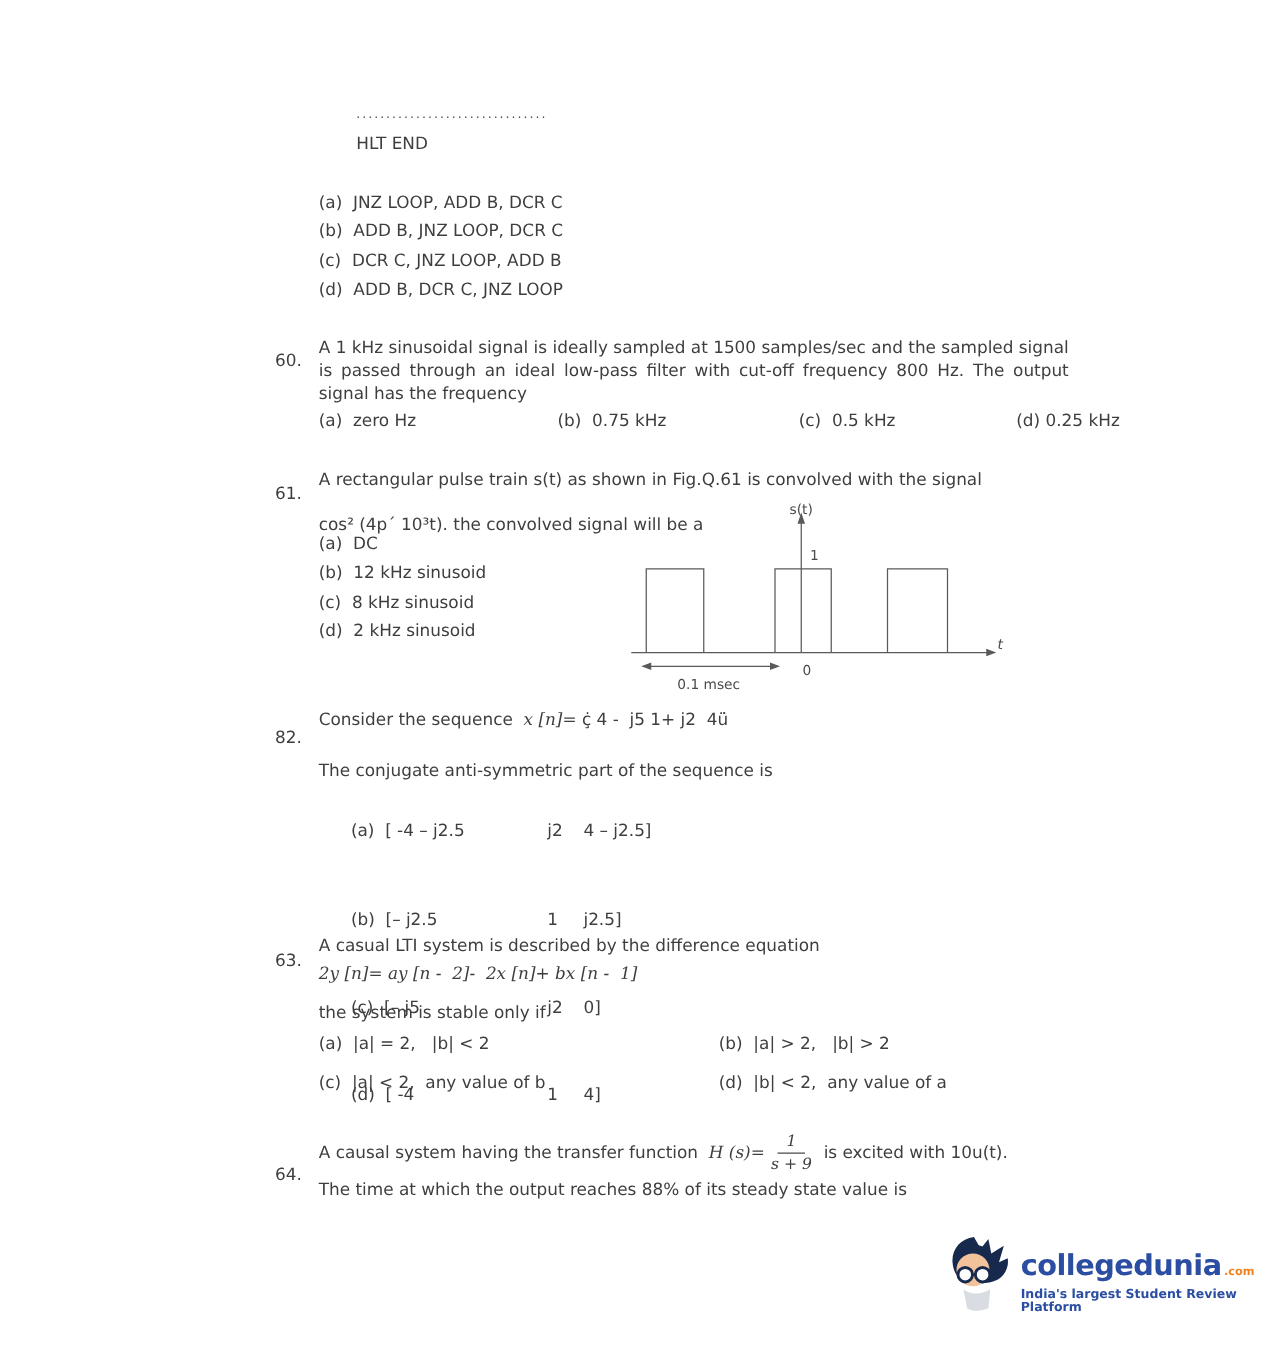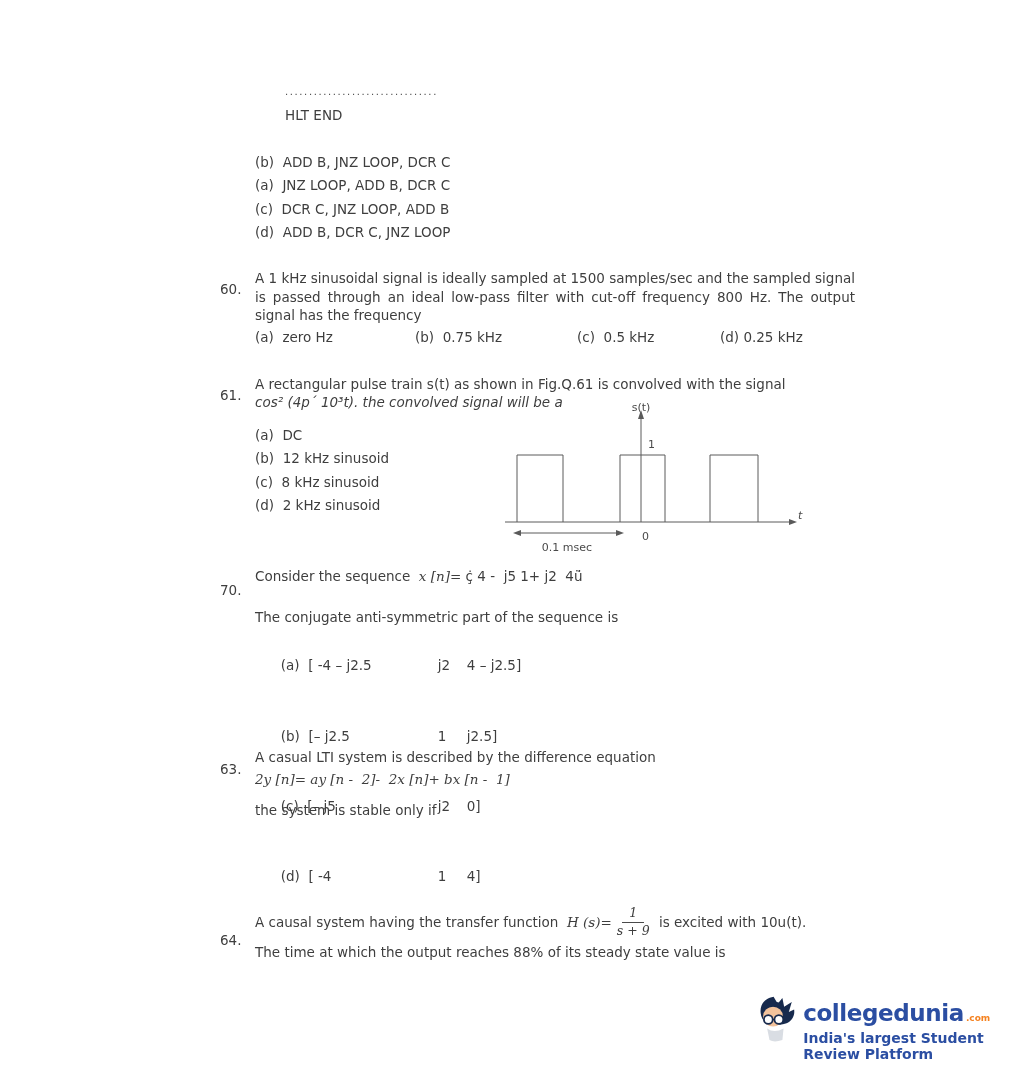--- a/index.html
+++ b/index.html
@@ -31,48 +31,48 @@
   .frac .num { border-bottom:1px solid #4a4a4a; padding:0 7px 1px; }
   .frac .den { padding-top:1px; }
   .q64line { display:flex; align-items:center; height:36px; white-space:pre; }
   .dots { font-size:10px; letter-spacing:1.6px; color:#4a4a4a; }
   svg text { font-family:"DejaVu Sans","Liberation Sans",sans-serif; font-size:11px; fill:#4a4a4a; }
   .logo { position:absolute; left:756px; top:980px; display:flex; align-items:flex-start; }
   .logo-text { margin-left:5px; padding-top:20px; }
   .brand-row { display:flex; align-items:baseline; }
   .brand { font-size:23px; font-weight:600; letter-spacing:-0.4px; color:#2b4ea2; }
   .tld { font-size:9px; font-weight:700; margin-left:2px; color:#f58220; }
-  .tagline { font-size:14px; margin-top:4px; font-weight:600; color:#2b4ea2; }
+  .tagline { font-size:10px; margin-top:4px; font-weight:600; color:#2b4ea2; }
 </style>
 </head>
 <body>
 
 <div class="page">
 
   <div class="abs dots" style="left:285px; top:86px;">................................</div>
   <div class="abs pre" style="left:285px; top:107px;">HLT END</div>
   <div class="abs optlist" style="left:255px; top:151px;">
+    <div>(a)  JNZ LOOP, ADD B, DCR C</div>
     <div>(b)  ADD B, JNZ LOOP, DCR C</div>
-    <div>(a)  JNZ LOOP, ADD B, DCR C</div>
     <div>(c)  DCR C, JNZ LOOP, ADD B</div>
     <div>(d)  ADD B, DCR C, JNZ LOOP</div>
   </div>
 
   <div class="qnum" style="top:269px;">60.</div>
   <div class="qbody para" style="top:269px;">A 1 kHz sinusoidal signal is ideally sampled at 1500 samples/sec and the sampled signal is passed through an ideal low-pass filter with cut-off frequency 800 Hz. The output signal has the frequency</div>
-  <div class="qbody optrow" style="top:329px;">
+  <div class="qbody optrow" style="top:329px;gap:31px;">
     <span class="w1">(a)  zero Hz</span>
     <span class="w2">(b)  0.75 kHz</span>
     <span class="w3">(c)  0.5 kHz</span>
     <span>(d) 0.25 kHz</span>
   </div>
 
   <div class="qnum" style="top:375px;">61.</div>
   <div class="qbody" style="top:375px; width:600px; line-height:18.6px;">A rectangular pulse train s(t) as shown in Fig.Q.61 is convolved with the signal</div>
-  <div class="qbody" style="top:394px;font-style:italic;">cos² (4p´ 10³t). the convolved signal will be a</div>
+  <div class="qbody" style="top:412px;">cos² (4p´ 10³t). the convolved signal will be a</div>
   <div class="qbody optlist" style="top:424px;">
     <div>(a)  DC</div>
     <div>(b)  12 kHz sinusoid</div>
     <div>(c)  8 kHz sinusoid</div>
     <div>(d)  2 kHz sinusoid</div>
   </div>
 
   <svg class="abs" style="left:498px; top:396px;" width="307" height="162" viewBox="0 0 307 162">
 
     <line x1="143" y1="126" x2="143" y2="22" stroke="#5a5a5a" stroke-width="1"></line>
@@ -89,21 +89,21 @@
     <polygon points="15,137 23,134 23,140" fill="#5a5a5a"></polygon>
     <polygon points="126,137 118,134 118,140" fill="#5a5a5a"></polygon>
 
     <text x="143" y="15" text-anchor="middle">s(t)</text>
     <text x="150" y="52">1</text>
     <text x="144" y="144">0</text>
     <text x="69" y="155" text-anchor="middle">0.1 msec</text>
     <text x="300" y="123" font-style="italic">t</text>
   </svg>
 
-  <div class="qnum" style="top:570px;">70.</div>
+  <div class="qnum" style="top:570px;">82.</div>
   <div class="qbody seqline" style="top:568px;">
     <span>Consider the sequence  </span>
     <span class="math">x [n]= </span>
     <span class="pre">ç̇ 4 -  j5 1+ j2  4ü̇</span>
   </div>
   <div class="qbody" style="top:609px;">The conjugate anti-symmetric part of the sequence is</div>
   <div class="qbody optlist" style="top:631px;">
     <div>
       <span class="c1">(a)  [ -4 – j2.5</span><span class="c2">j2</span><span class="c3">4 – j2.5]</span>
     </div>
@@ -115,20 +115,30 @@
     </div>
     <div>
       <span class="c1">(d)  [ -4</span><span class="c2">1</span><span class="c3">4]</span>
     </div>
   </div>
 
   <div class="qnum" style="top:749px;">63.</div>
   <div class="qbody" style="top:749px;">A casual LTI system is described by the difference equation</div>
   <div class="qbody math pre" style="top:771px; font-size:13.5px;">2y [n]= ay [n -  2]-  2x [n]+ bx [n -  1]</div>
   <div class="qbody" style="top:802px;">the system is stable only if</div>
+  <div class="qbody" style="top:826px;">
+    <div class="optrow63">
+      <span class="l">(a)  |a| = 2,   |b| &lt; 2</span>
+      <span>(b)  |a| &gt; 2,   |b| &gt; 2</span>
+    </div>
+    <div class="optrow63" style="margin-top:13px;">
+      <span class="l">(c)  |a| &lt; 2,  any value of b</span>
+      <span>(d)  |b| &lt; 2,  any value of a</span>
+    </div>
+  </div>
 
   <div class="qnum" style="top:920px;">64.</div>
   <div class="qbody q64line" style="top:904px;">
     <span>A causal system having the transfer function  </span>
     <span class="math">H (s)=</span>
     <span class="frac">
       <span class="num">1</span>
       <span class="den">s + 9</span>
     </span>
     <span> is excited with 10u(t).</span>

